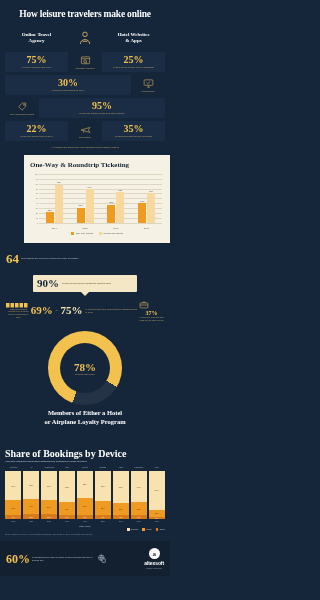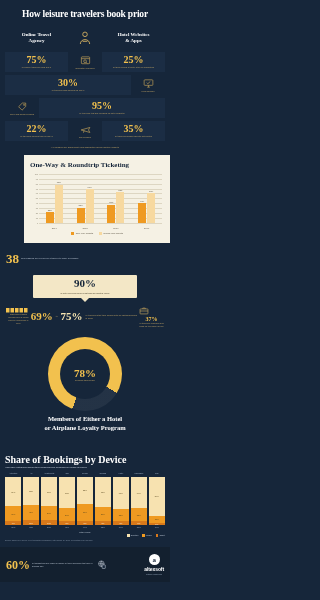--- a/index.html
+++ b/index.html
@@ -112,21 +112,21 @@
     font-family: "Liberation Serif", serif; font-weight: bold;
     font-size: 13px; color: #f2c14e; line-height: 1;
   }
   .stat-txt { font-size: 2.2px; line-height: 1.35; color: #b9c4d2; flex: 1; }
 
   
   .callout {
     margin: 10px auto 0; width: 104px;
     background: #f3e7c6; border-radius: 1px;
     display: flex; align-items: center; gap: 3px;
-    padding: 3px 4px; position: relative; flex-direction: column;
+    padding: 3px 4px; position: relative;
   }
   .callout:after {
     content: ""; position: absolute; bottom: -4px; left: 50%;
     transform: translateX(-50%);
     border-left: 4px solid transparent; border-right: 4px solid transparent;
     border-top: 4px solid #f3e7c6;
   }
   .callout .big {
     font-family: "Liberation Serif", serif; font-weight: bold;
     font-size: 11px; color: #16263a; line-height: 1;
@@ -222,21 +222,21 @@
   .brand .tag { font-size: 1.7px; color: #8fa0b4; margin-top: .5px; }
 
   svg { display: block; }
 </style>
 </head>
 <body>
 
 <div class="page">
 
   <div class="header">
-    <h1>How leisure travelers book prior</h1>
+    <h1>How leisure travelers make online</h1>
   </div>
 
   <div class="cmp">
     <div class="cmp-head">
       <div class="col">Online Travel<br>Agency</div>
       <div class="mid">
         <svg width="16" height="16" viewBox="0 0 24 24" fill="none" stroke="#d9b463" stroke-width="1.3">
           <circle cx="12" cy="6.5" r="3.4"></circle>
             <path d="M5 21c0-4 3.2-6.6 7-6.6S19 17 19 21"></path>
           <path d="M8.5 17h7"></path>
@@ -398,21 +398,21 @@
         <span class="sw round"></span>
         <span>Round-Trip Tickets</span>
       </div>
     </div>
   </div>
 
   <div class="band">
     <div class="stat-pair">
       <div class="stat-unit right">
         <div class="stat-txt">web sessions are needed for a traveler to make a purchase</div>
-        <div class="stat-num">38</div>
+        <div class="stat-num">64</div>
       </div>
     </div>
 
     <div class="callout">
       <div class="big">90%</div>
       <div class="cap">of hotel bookers spend less than 30 minutes online</div>
     </div>
 
     <div class="triple">
       <div class="side-block">

